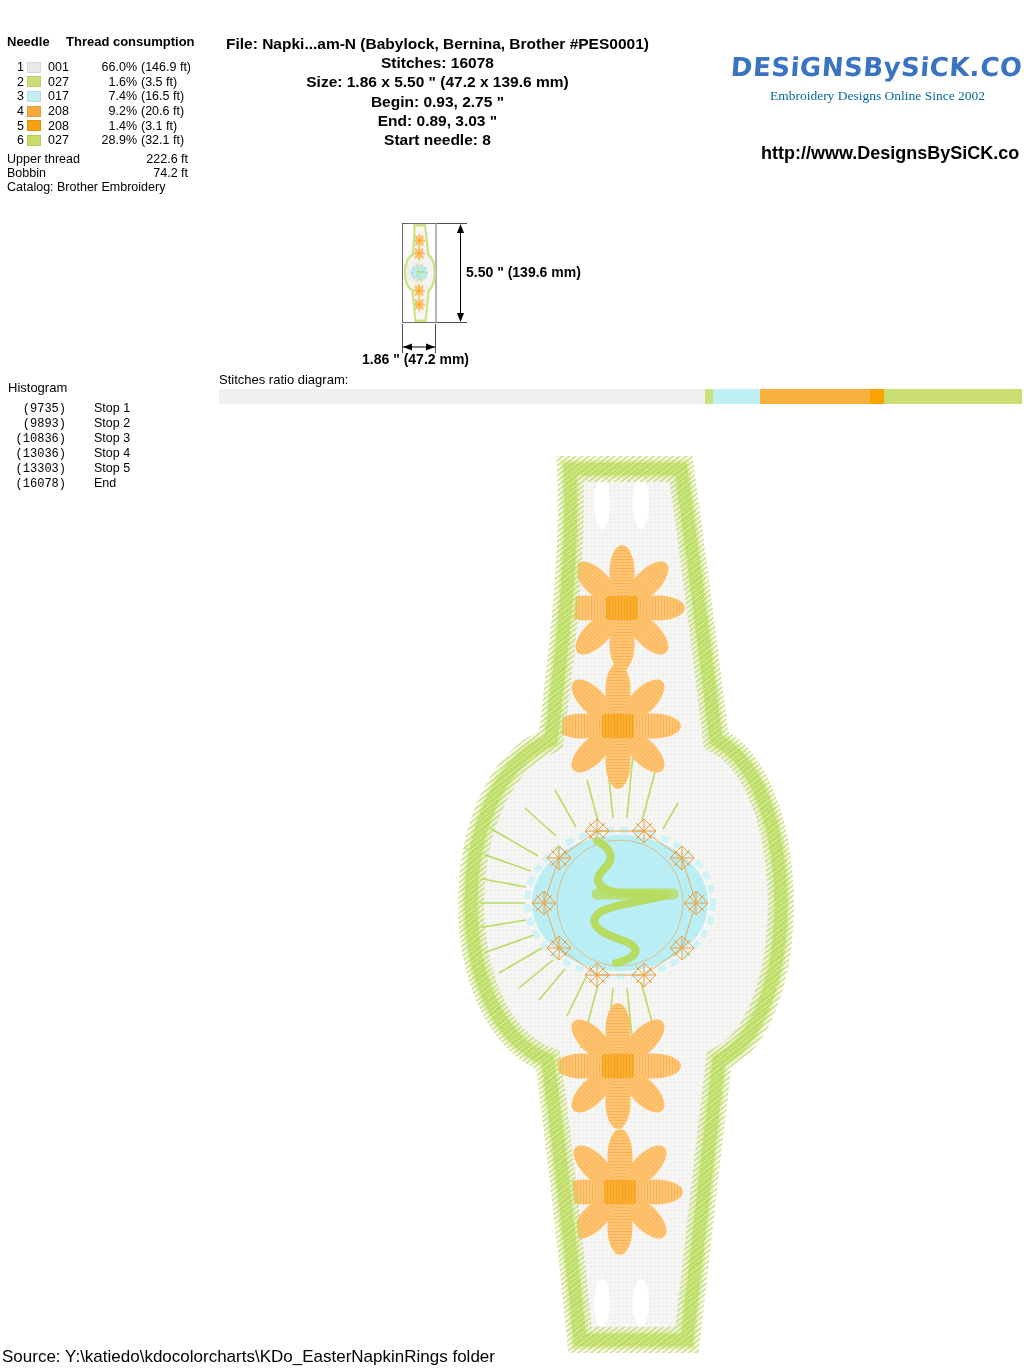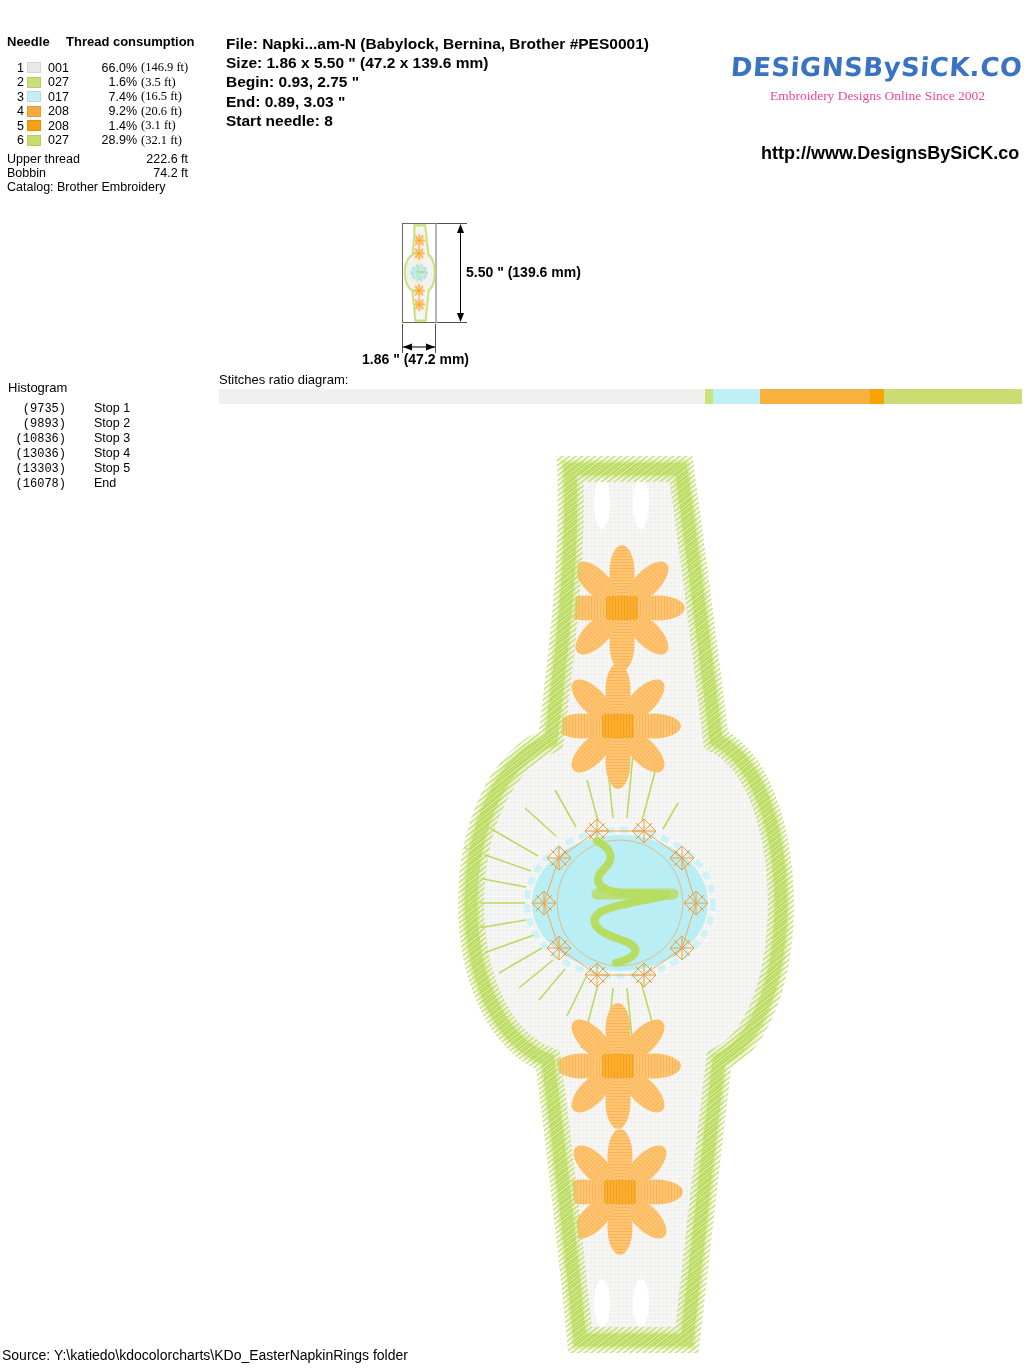--- a/index.html
+++ b/index.html
@@ -8,35 +8,35 @@
 
   
   .needle-header { position:absolute; left:7px; top:34px; font-size:13px; font-weight:bold; }
   .needle-header .col2 { position:absolute; left:59px; top:0; white-space:nowrap; }
   .needle-rows { position:absolute; left:7px; top:60px; }
   .needle-row { display:grid; grid-template-columns:20px 17px 37px 56px 78px; align-items:center; height:14.6px; font-size:12.5px; }
   .needle-row .num { text-align:right; padding-right:3px; }
   .needle-row .swatch { width:14px; height:11px; border:1px solid rgba(0,0,0,0.08); }
   .needle-row .code { padding-left:4px; }
   .needle-row .pct { text-align:right; }
-  .needle-row .len { padding-left:4px; white-space:nowrap;font-family:Liberation Serif, serif; }
+  .needle-row .len { padding-left:4px; white-space:nowrap; }
   .totals { position:absolute; left:7px; top:152px; font-size:12.5px; }
   .totals .trow { display:grid; grid-template-columns:100px 81px; height:13.5px; }
   .totals .tval { text-align:right; }
   .catalog { margin-top:0.5px; white-space:nowrap; }
 
   
-  .file-info { position:absolute; left:226px; top:34px; font-size:15.5px; font-weight:bold; line-height:19.2px; white-space:nowrap; }
+  .file-info { position:absolute; left:226px; top:34px; font-size:15.5px; font-weight:bold; line-height:19.2px; white-space:nowrap;text-align:center; }
 
   
   .brand-logo { position:absolute; left:731px; top:52px; width:293px; text-align:center;
     font-family:"DejaVu Sans", sans-serif; font-weight:bold; font-size:26px; letter-spacing:0.5px;
     color:#3a73c2; white-space:nowrap; transform:skewX(-4deg); }
   .brand-tagline { position:absolute; left:731px; top:88px; width:293px; text-align:center;
-    font-family:"Liberation Serif", serif; font-size:13.5px; color:#ec4899; white-space:nowrap; }
+    font-family:"Liberation Serif", serif; font-size:13.5px; color:#0369a1; white-space:nowrap; }
   .brand-url { position:absolute; left:761px; top:143px; font-size:18px; font-weight:bold; white-space:nowrap; }
 
   
   .dim-label { position:absolute; font-size:14px; font-weight:bold; white-space:nowrap; }
   .dim-h { left:466px; top:264px; }
   .dim-w { left:362px; top:351px; }
 
   
   .hist-title { position:absolute; left:8px; top:380px; font-size:13px; }
   .hist-rows { position:absolute; left:8px; top:401px; }
@@ -47,21 +47,21 @@
   
   .ratio-label { position:absolute; left:219px; top:372px; font-size:13px; }
   .ratio-bar { position:absolute; left:219px; top:389px; width:803px; height:15px; display:flex; }
   .ratio-seg { height:100%; }
 
   
   .design-big { position:absolute; left:430px; top:445px; width:380px; height:915px; }
   .thumb-svg { position:absolute; left:360px; top:215px; width:240px; height:160px; }
 
   
-  .source { position:absolute; left:2px; top:1347px; font-size:14px; white-space:nowrap; }
+  .source { position:absolute; left:2px; top:1347px; font-size:17px; white-space:nowrap; }
   .scale { position:absolute; right:2px; top:1342px; font-size:17px; font-weight:bold;margin-top:32px; }
 </style>
 </head>
 <body>
 
 <div class="page">
 
   <div class="needle-header">
     <span>Needle</span>
     <span class="col2">Thread consumption</span>
@@ -123,20 +123,21 @@
     </div>
     <div class="trow">
       <span>Bobbin</span>
       <span class="tval">74.2 ft</span>
     </div>
     <div class="catalog">Catalog: Brother Embroidery</div>
   </div>
 
   <div class="file-info">
     <div>File: Napki...am-N  (Babylock, Bernina, Brother #PES0001)</div>
+    <div>Stitches: 16078</div>
     <div>Size: 1.86 x 5.50 " (47.2 x 139.6 mm)</div>
     <div>Begin: 0.93, 2.75 "</div>
     <div>End: 0.89, 3.03 "</div>
     <div>Start needle: 8</div>
   </div>
 
   <div class="brand-logo">DESiGNSBySiCK.COM</div>
   <div class="brand-tagline">Embroidery Designs Online Since 2002</div>
   <div class="brand-url">http://www.DesignsBySiCK.co</div>
 

